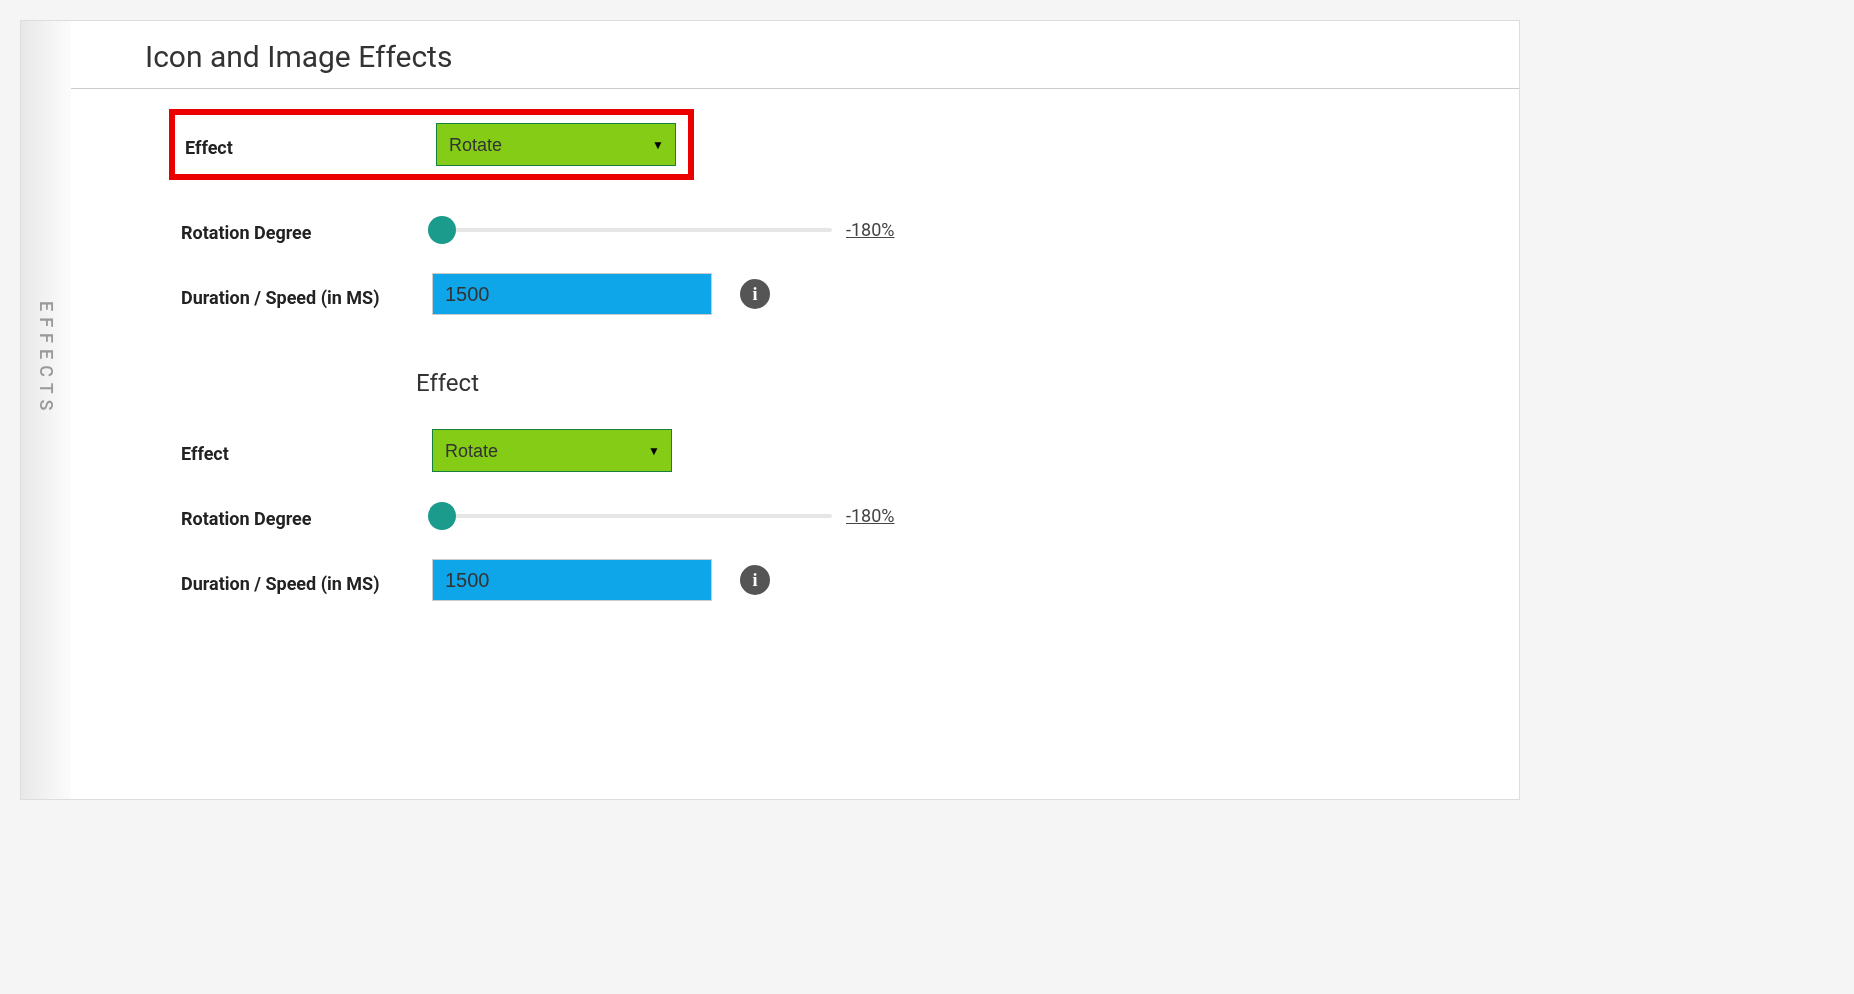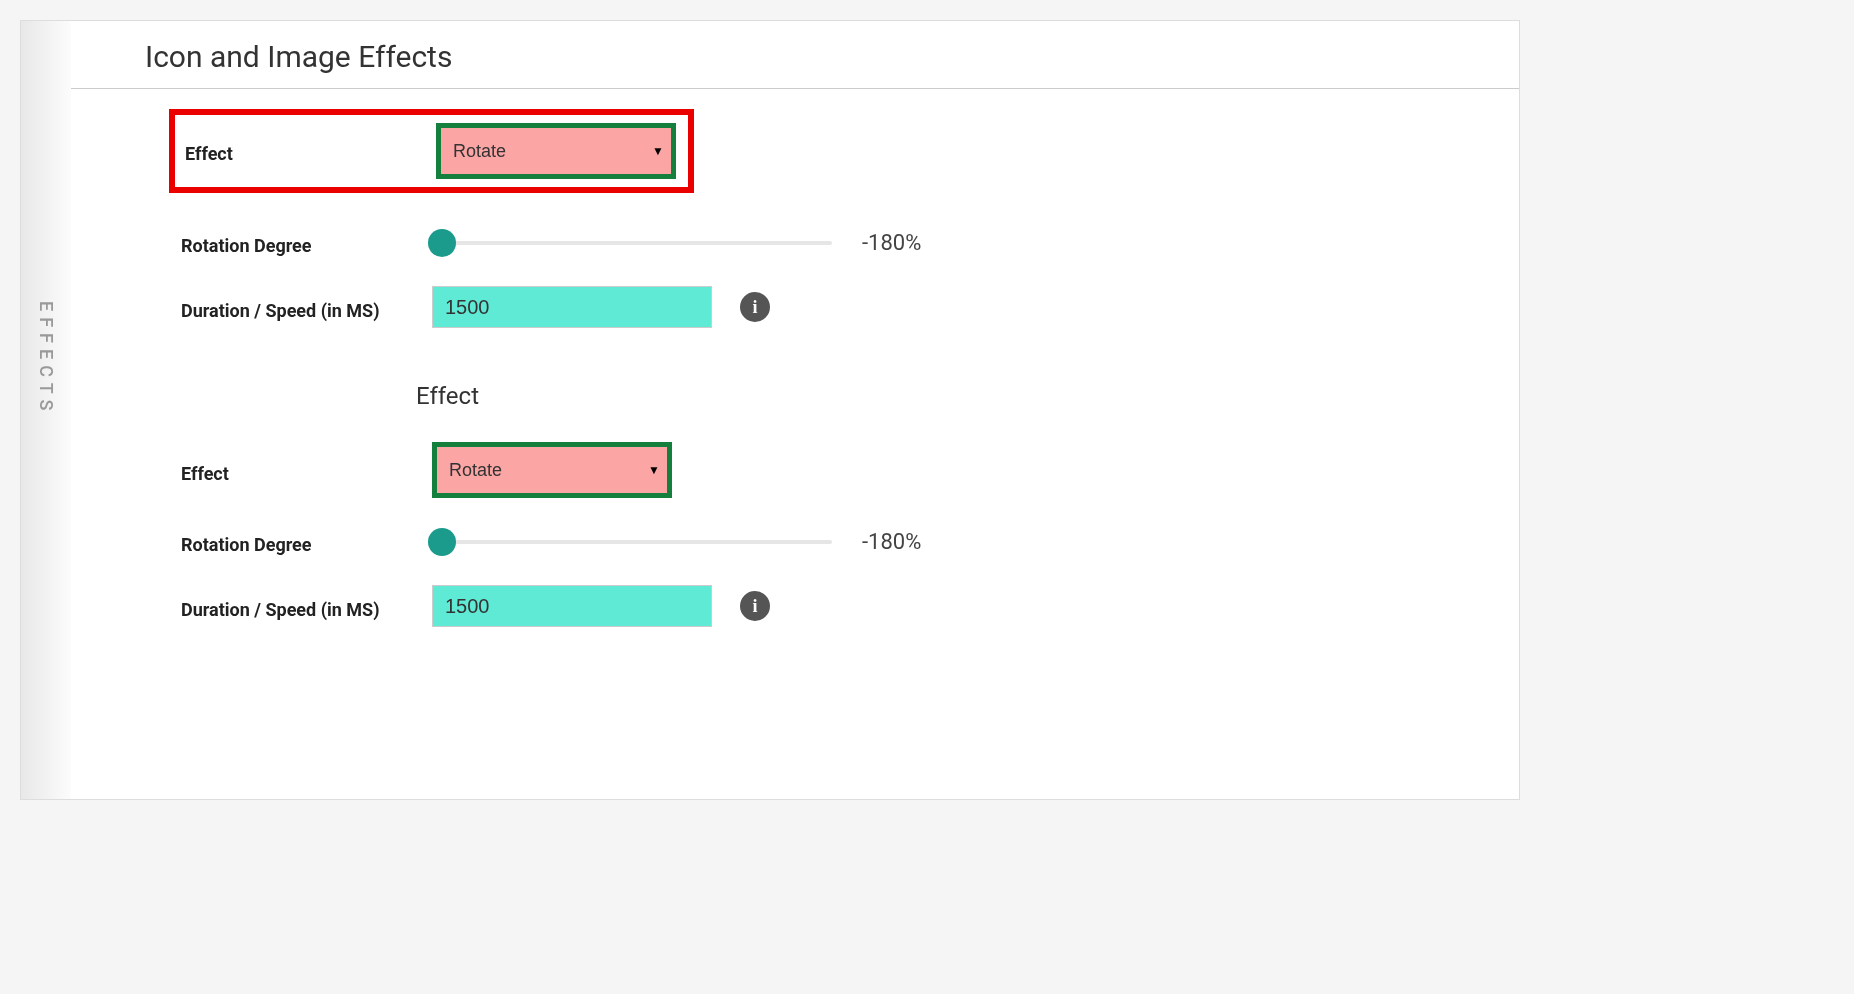--- a/index.html
+++ b/index.html
@@ -82,23 +82,23 @@
     .row-control {
       display: flex;
       align-items: center;
     }
     .select-wrap {
       position: relative;
       display: inline-block;
     }
     .select {
       width: 240px;
-      height: 56px;
-      border: 5px solid #15803d;
-      background: #fca5a5;
+      height: 43px;
+      border: 1px solid #15803d;
+      background: #84cc16;
       font-size: 18px;
       color: #333;
       padding: 0 12px;
       appearance: none;
       -webkit-appearance: none;
       cursor: pointer;
     }
     .select-arrow {
       position: absolute;
       right: 12px;
@@ -134,29 +134,30 @@
       left: 0;
       top: 50%;
       width: 28px;
       height: 28px;
       background: #1a9b8c;
       border-radius: 50%;
       transform: translate(-4px, -50%);
       cursor: pointer;
     }
     .slider-value {
-      font-size: 22px;
+      font-size: 18px;
       color: #444;
-      margin-left: 30px;
+      margin-left: 14px;
+      text-decoration: underline;
     }
     .text-input {
       width: 280px;
       height: 42px;
       border: 1px solid #ccc;
-      background: #5eead4;
+      background: #0ea5e9;
       font-size: 20px;
       color: #333;
       padding: 0 12px;
     }
     .info-icon {
       width: 30px;
       height: 30px;
       background: #555;
       border-radius: 50%;
       display: inline-flex;

